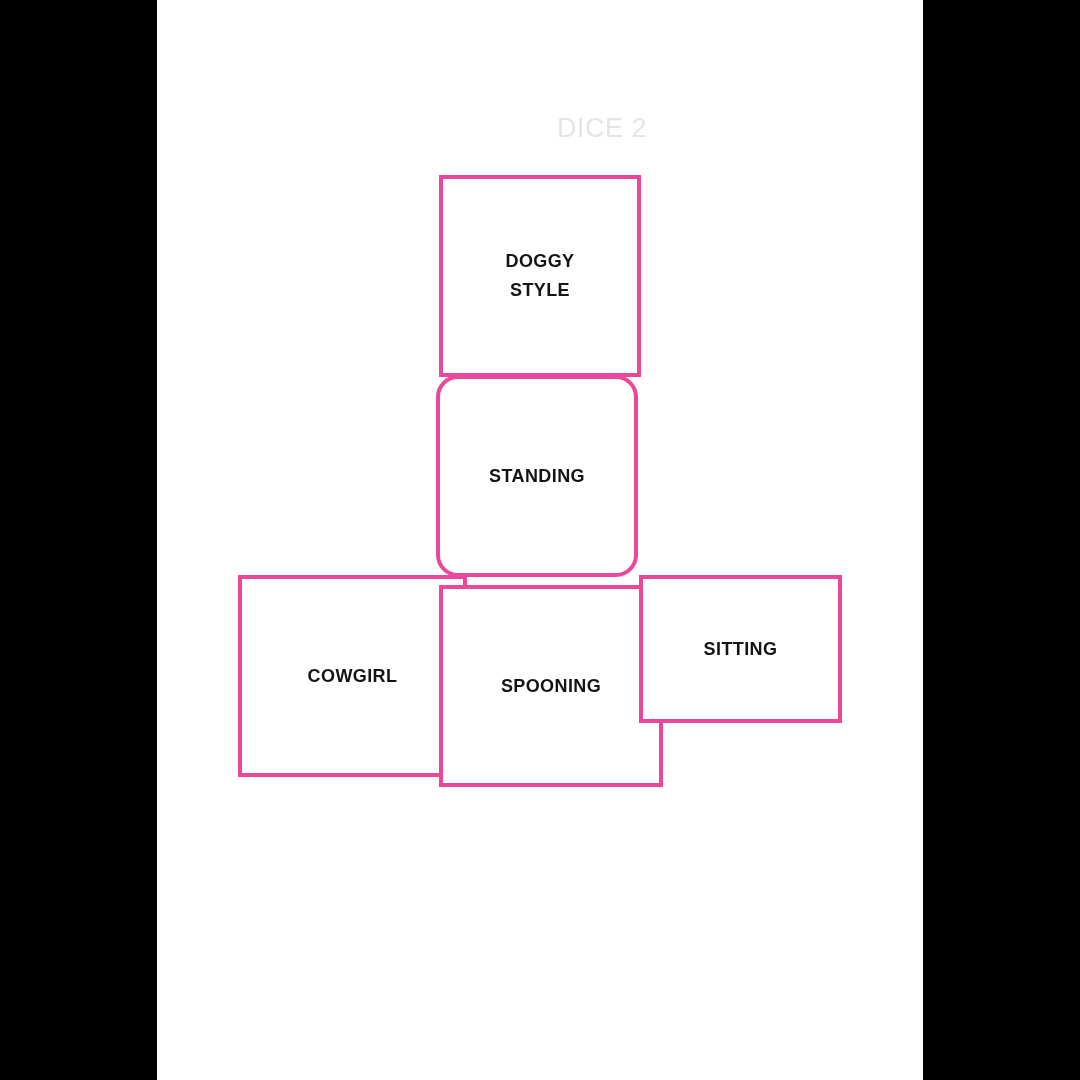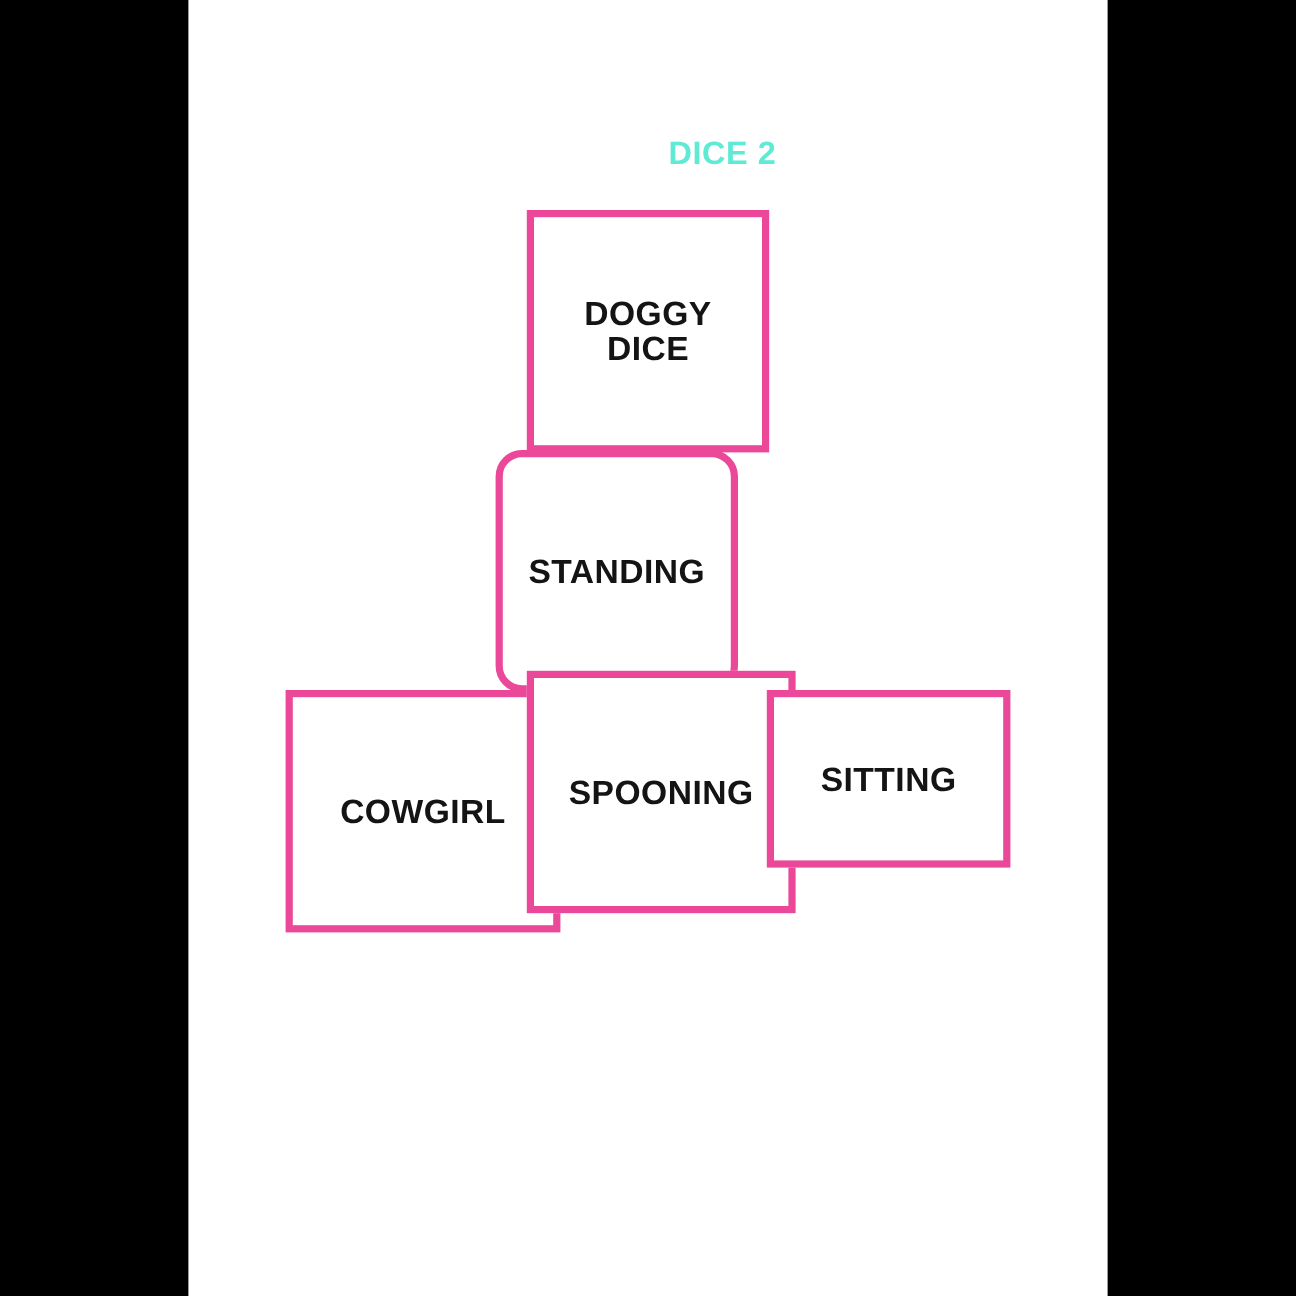--- a/index.html
+++ b/index.html
@@ -31,64 +31,64 @@
     height: 1080px;
     background: #ffffff;
   }
   .page-title {
     position: absolute;
     left: 157px;
     top: 114px;
     width: 890px;
     text-align: center;
     font-size: 27px;
-    font-weight: 700;
+    font-weight: 400;
     line-height: 28px;
     letter-spacing: 0.5px;
-    color: #5eead4;
+    color: #e5e5e5;
   }
   .cell {
     position: absolute;
     box-sizing: border-box;
-    border: 6px solid #ec4899;
+    border: 4px solid #ec4899;
     background: #ffffff;
     display: flex;
     flex-direction: column;
     align-items: center;
     justify-content: center;
     text-align: center;
-    font-size: 28px;
+    font-size: 18px;
     font-weight: 700;
     line-height: 29px;
     letter-spacing: 0.4px;
     color: #141414;
   }
   .cell-doggy-style { left: 439px; top: 175px; width: 202px; height: 202px; }
-  .cell-standing    { left: 413px; top: 375px; width: 202px; height: 202px; border-radius: 22px; }
+  .cell-standing    { left: 436px; top: 375px; width: 202px; height: 202px; border-radius: 22px; }
   .cell-cowgirl     { left: 238px; top: 575px; width: 229px; height: 202px; }
-  .cell-spooning    { left: 439px; top: 559px; width: 224px; height: 202px; }
+  .cell-spooning    { left: 439px; top: 585px; width: 224px; height: 202px; }
   .cell-sitting     { left: 639px; top: 575px; width: 203px; height: 148px; }
   .cell-planking    { left: 439px; top: 775px; width: 202px; height: 202px; }
   .cell .line { display: block; }
 </style>
 </head>
 <body>
 
 <div class="stage">
 
   <div class="letterbox left"></div>
   <div class="letterbox right"></div>
 
   <div class="sheet"></div>
 
   <div class="page-title">DICE 2</div>
 
   <div class="cell cell-doggy-style">
     <span class="line">DOGGY</span>
-    <span class="line">DICE</span>
+    <span class="line">STYLE</span>
   </div>
 
   <div class="cell cell-standing">
     <span class="line">STANDING</span>
   </div>
 
   <div class="cell cell-cowgirl">
     <span class="line">COWGIRL</span>
   </div>
 

